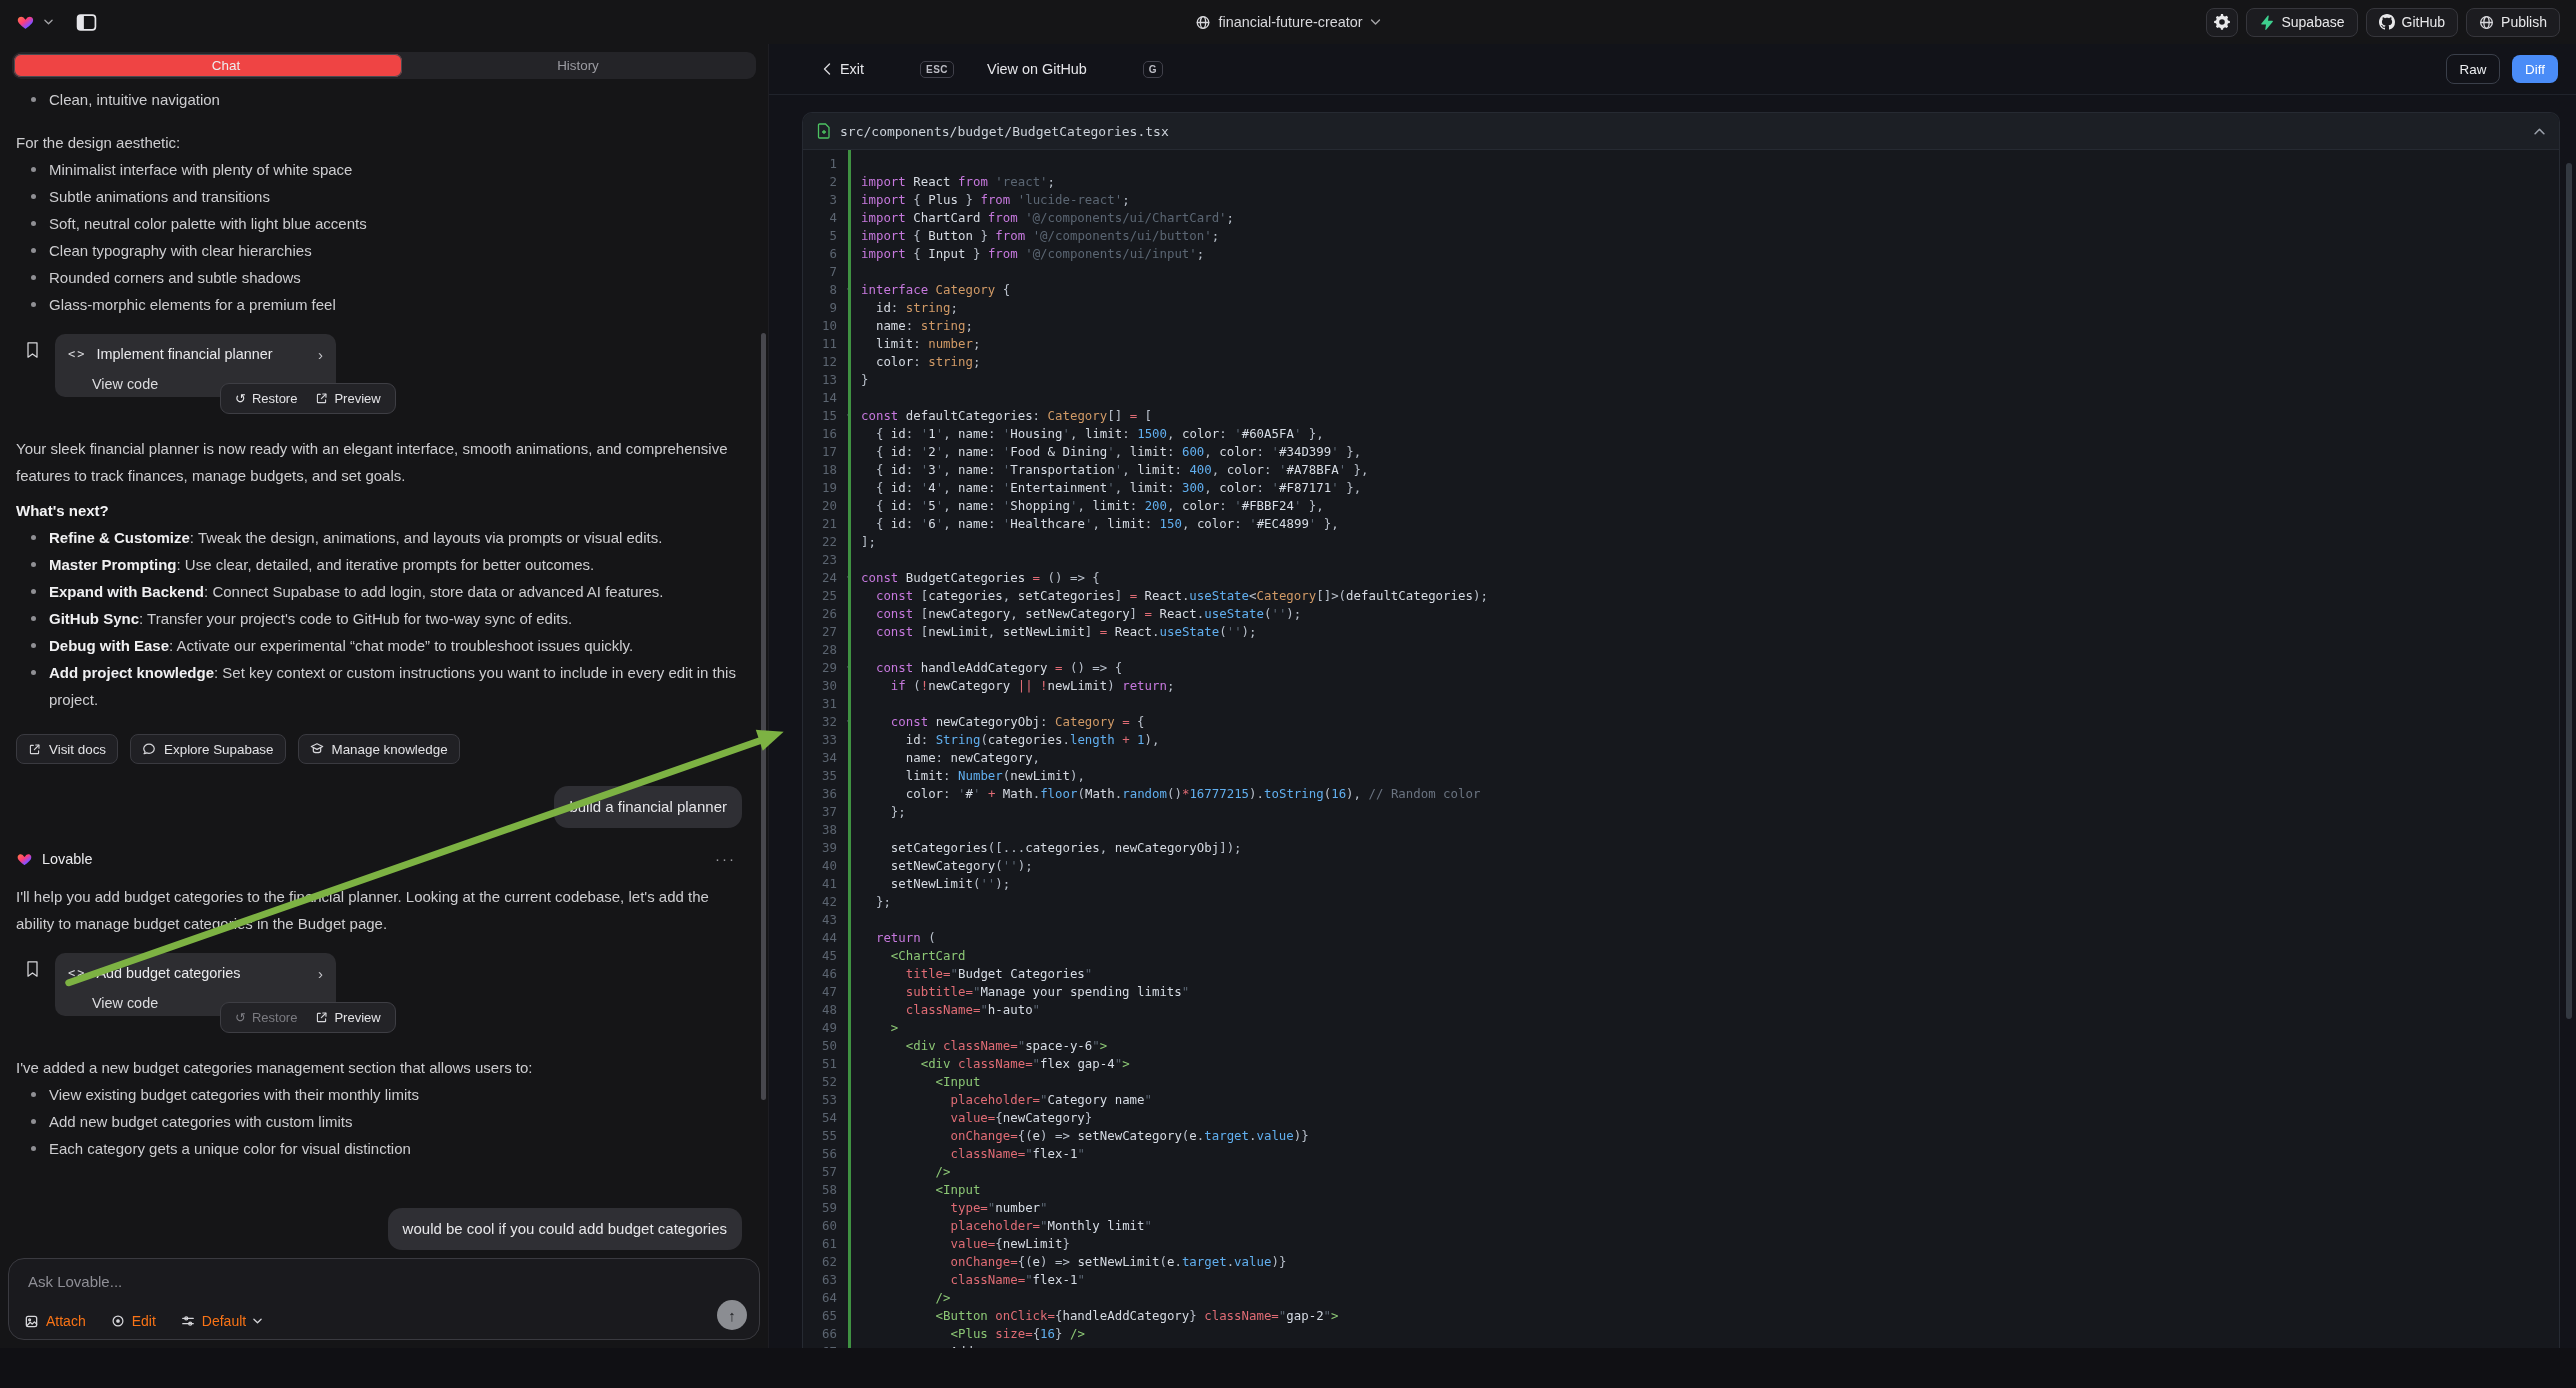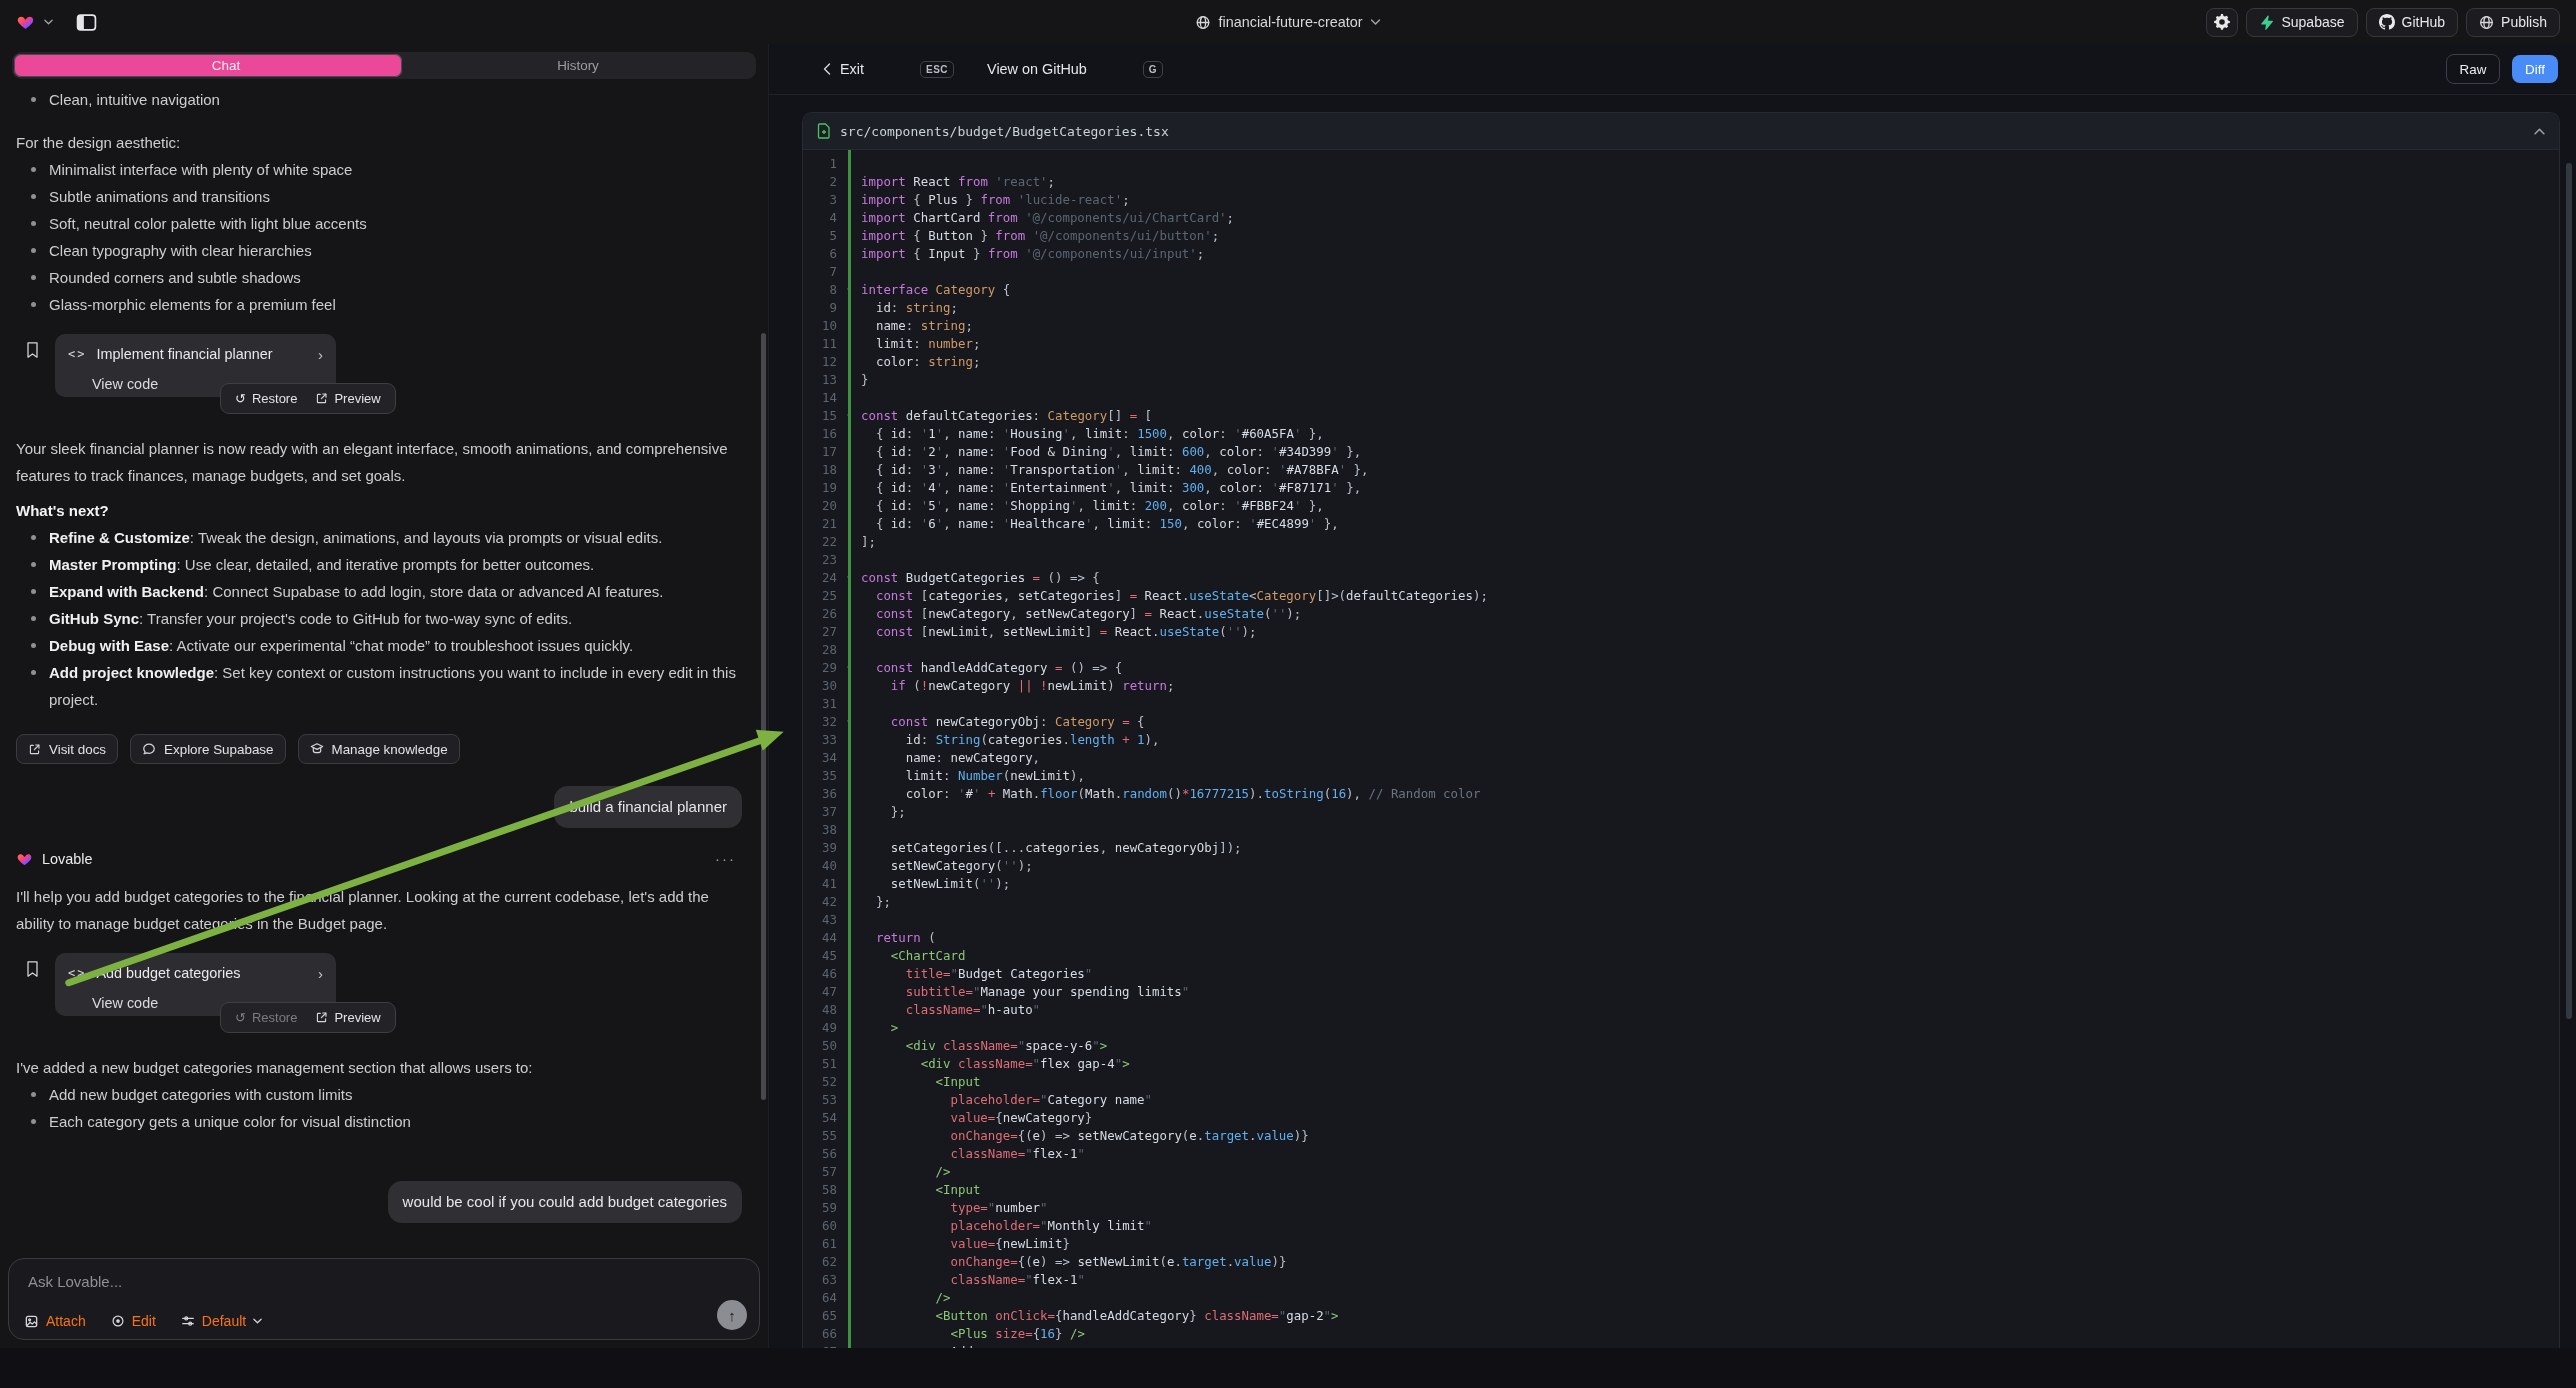--- a/index.html
+++ b/index.html
@@ -14,21 +14,21 @@
   .tb-center{position:absolute;left:50%;transform:translateX(-50%);display:flex;align-items:center;gap:8px;font-size:14.4px;color:#d8d8dc;}
   .tb-right{margin-left:auto;display:flex;align-items:center;gap:8px;}
   .tb-btn{height:27px;border:1px solid #36363c;border-radius:8px;background:#1c1c20;color:#e8e8ea;font-size:14px;display:inline-flex;align-items:center;gap:7px;padding:0 12px;cursor:pointer;}
   .tb-iconbtn{width:30px;padding:0;justify-content:center;font-size:15px;}
   .chev{opacity:.75}
 
   
   .chat-panel{position:absolute;left:0;top:44px;width:769px;bottom:0;background:#151517;border-right:1px solid #1e1e23;box-sizing:border-box;}
   .tabs{margin:8px 12px 0;height:27px;background:#242428;border-radius:9px;display:flex;padding:2px;box-sizing:border-box;}
   .tab{flex:1;display:flex;align-items:center;justify-content:center;font-size:13.4px;color:#9c9ca2;border-radius:7px;cursor:pointer;}
-  .tab.active{background:#ec4899;color:#ededef;box-shadow:0 0 0 1px #4a4a50 inset;padding-left:36px;}
+  .tab.active{background:#ef4444;color:#ededef;box-shadow:0 0 0 1px #4a4a50 inset;padding-left:36px;}
   .chat-body{position:absolute;left:0;right:10px;top:36px;bottom:96px;padding:6px 16px 0;font-size:15px;line-height:27px;color:#cdcdd0;overflow:hidden;}
   .para{max-width:721px;}
   ul.b{list-style:none;margin:0;padding:0;}
   ul.b li{position:relative;padding-left:33px;max-width:697px;}
   ul.b li::before{content:'';position:absolute;left:15px;top:11px;width:5px;height:5px;border-radius:50%;background:#8f8f94;}
   ul.b li b{color:#f0f0f2;}
   .h-bold{font-weight:bold;color:#f3f3f5;}
   .mt16{margin-top:16px}.mt38{margin-top:38px}.mt8{margin-top:8px}.mt21{margin-top:21px}
   .mt22{margin-top:22px}.mt14{margin-top:14px}.mt18{margin-top:18px}.mt46{margin-top:46px}
 
@@ -314,20 +314,21 @@
                   </svg>
               </span>
               <span>Preview</span>
             </div>
           </div>
         </div>
       </div>
 
       <div class="para mt38">I've added a new budget categories management section that allows users to:</div>
       <ul class="b mt14">
+          <li>View existing budget categories with their monthly limits</li>
           <li>Add new budget categories with custom limits</li>
           <li>Each category gets a unique color for visual distinction</li>
         </ul>
 
       <div class="bubble mt46">would be cool if you could add budget categories</div>
     </div>
 
     <div class="chat-scrollbar"></div>
 
     <div class="composer">

